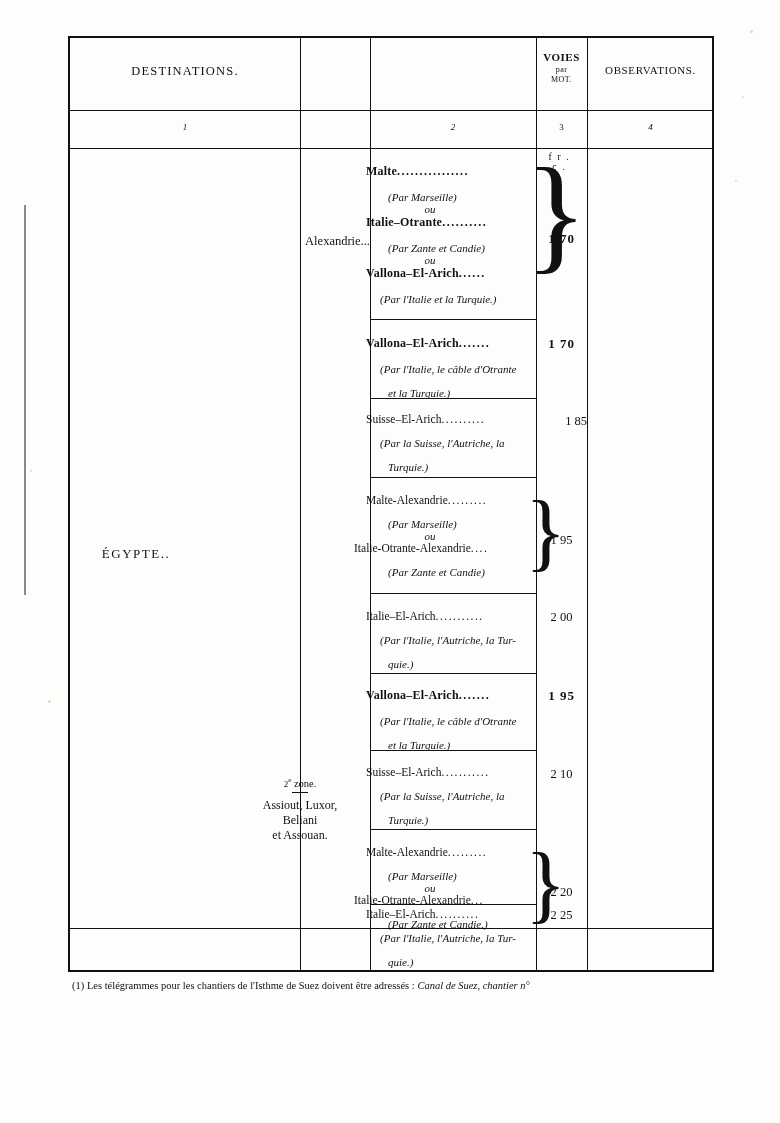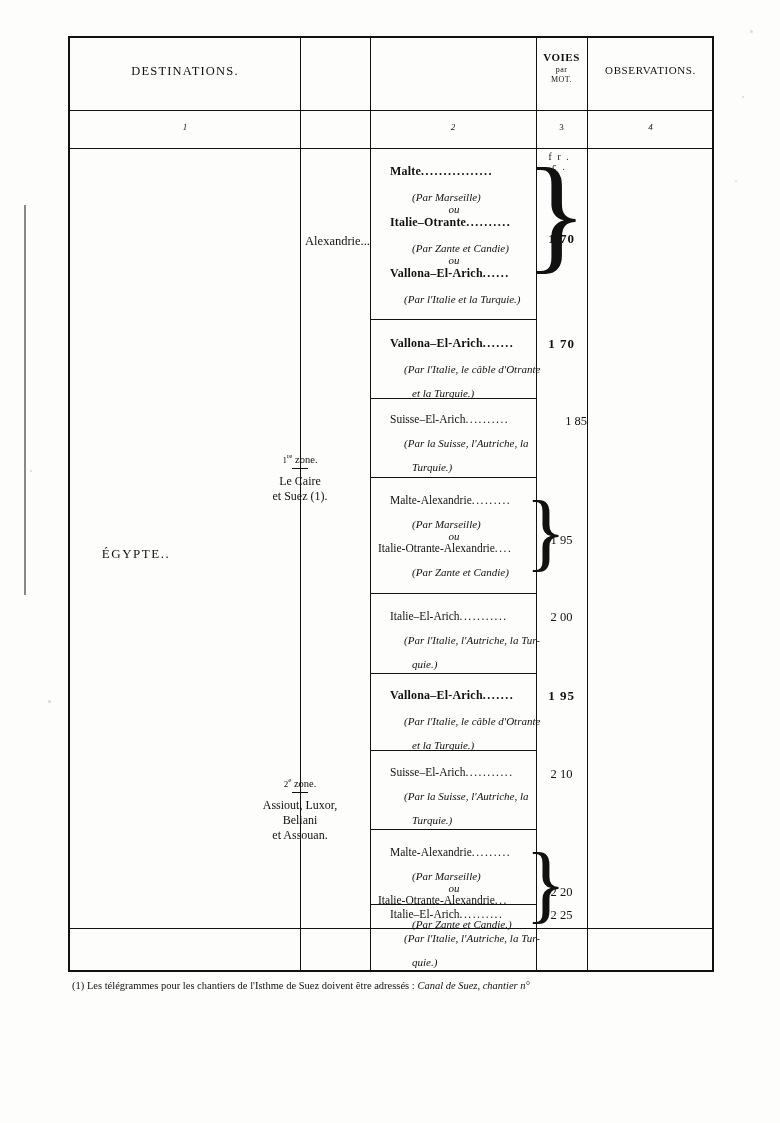--- a/index.html
+++ b/index.html
@@ -59,21 +59,21 @@
   .zone{position:absolute;left:160px;width:140px;text-align:center;}
   .zone .zl{font-size:10.5px;}
   .zone .dash{width:16px;height:1px;background:#111;margin:3px auto 5px;}
   .zone .names{font-size:12px;line-height:1.25;}
 
   .z-alex{top:196px;font-size:12.5px;left:160px;width:140px;text-align:right;position:absolute;}
   .z1{top:414px;}
   .z2{top:738px;}
 
   
-  .vrow{position:absolute;left:312px;width:166px;padding-left:8px;box-sizing:border-box;}
+  .vrow{position:absolute;left:288px;width:166px;padding-left:8px;box-sizing:border-box;}
   .vrow .bold{font-weight:bold;font-size:12px;letter-spacing:.2px;}
   .vrow .plain{font-size:11.5px;}
   .vrow .ital{font-style:italic;font-size:11px;padding-left:22px;margin-top:12px;}
   .vrow .ital.noind{padding-left:14px;}
   .vrow .ou{font-style:italic;font-size:11px;text-align:center;padding-right:30px;}
   .dots{letter-spacing:1.5px;}
 
   .price{position:absolute;left:466px;width:51px;text-align:center;font-size:12.5px;}
   .price.b{font-weight:bold;font-size:13px;letter-spacing:1px;}
 
@@ -121,25 +121,20 @@
   <div class="num n2">2</div>
   <div class="num n3">3</div>
   <div class="num n4">4</div>
 
   <div class="frc">fr.  c.</div>
 
   <div class="cell egypte">ÉGYPTE..</div>
 
   <div class="z-alex">Alexandrie...</div>
 
-  <div class="zone z1">
-    <div class="zl"><span style="font-size:9px;">1</span><sup style="font-size:7px;">re</sup> zone.</div>
-    <div class="dash"></div>
-    <div class="names">Le Caire<br>et Suez (1).</div>
-  </div>
 
   <div class="zone z2">
     <div class="zl"><span style="font-size:9px;">2</span><sup style="font-size:7px;">e</sup> zone.</div>
     <div class="dash"></div>
     <div class="names">Assiout, Luxor,<br>Beliani<br>et Assouan.</div>
   </div>
 
   <div class="vrow" style="top:126px;">
     <div class="bold">Malte<span class="dots">................</span></div>
     <div class="ital">(Par Marseille)</div>

